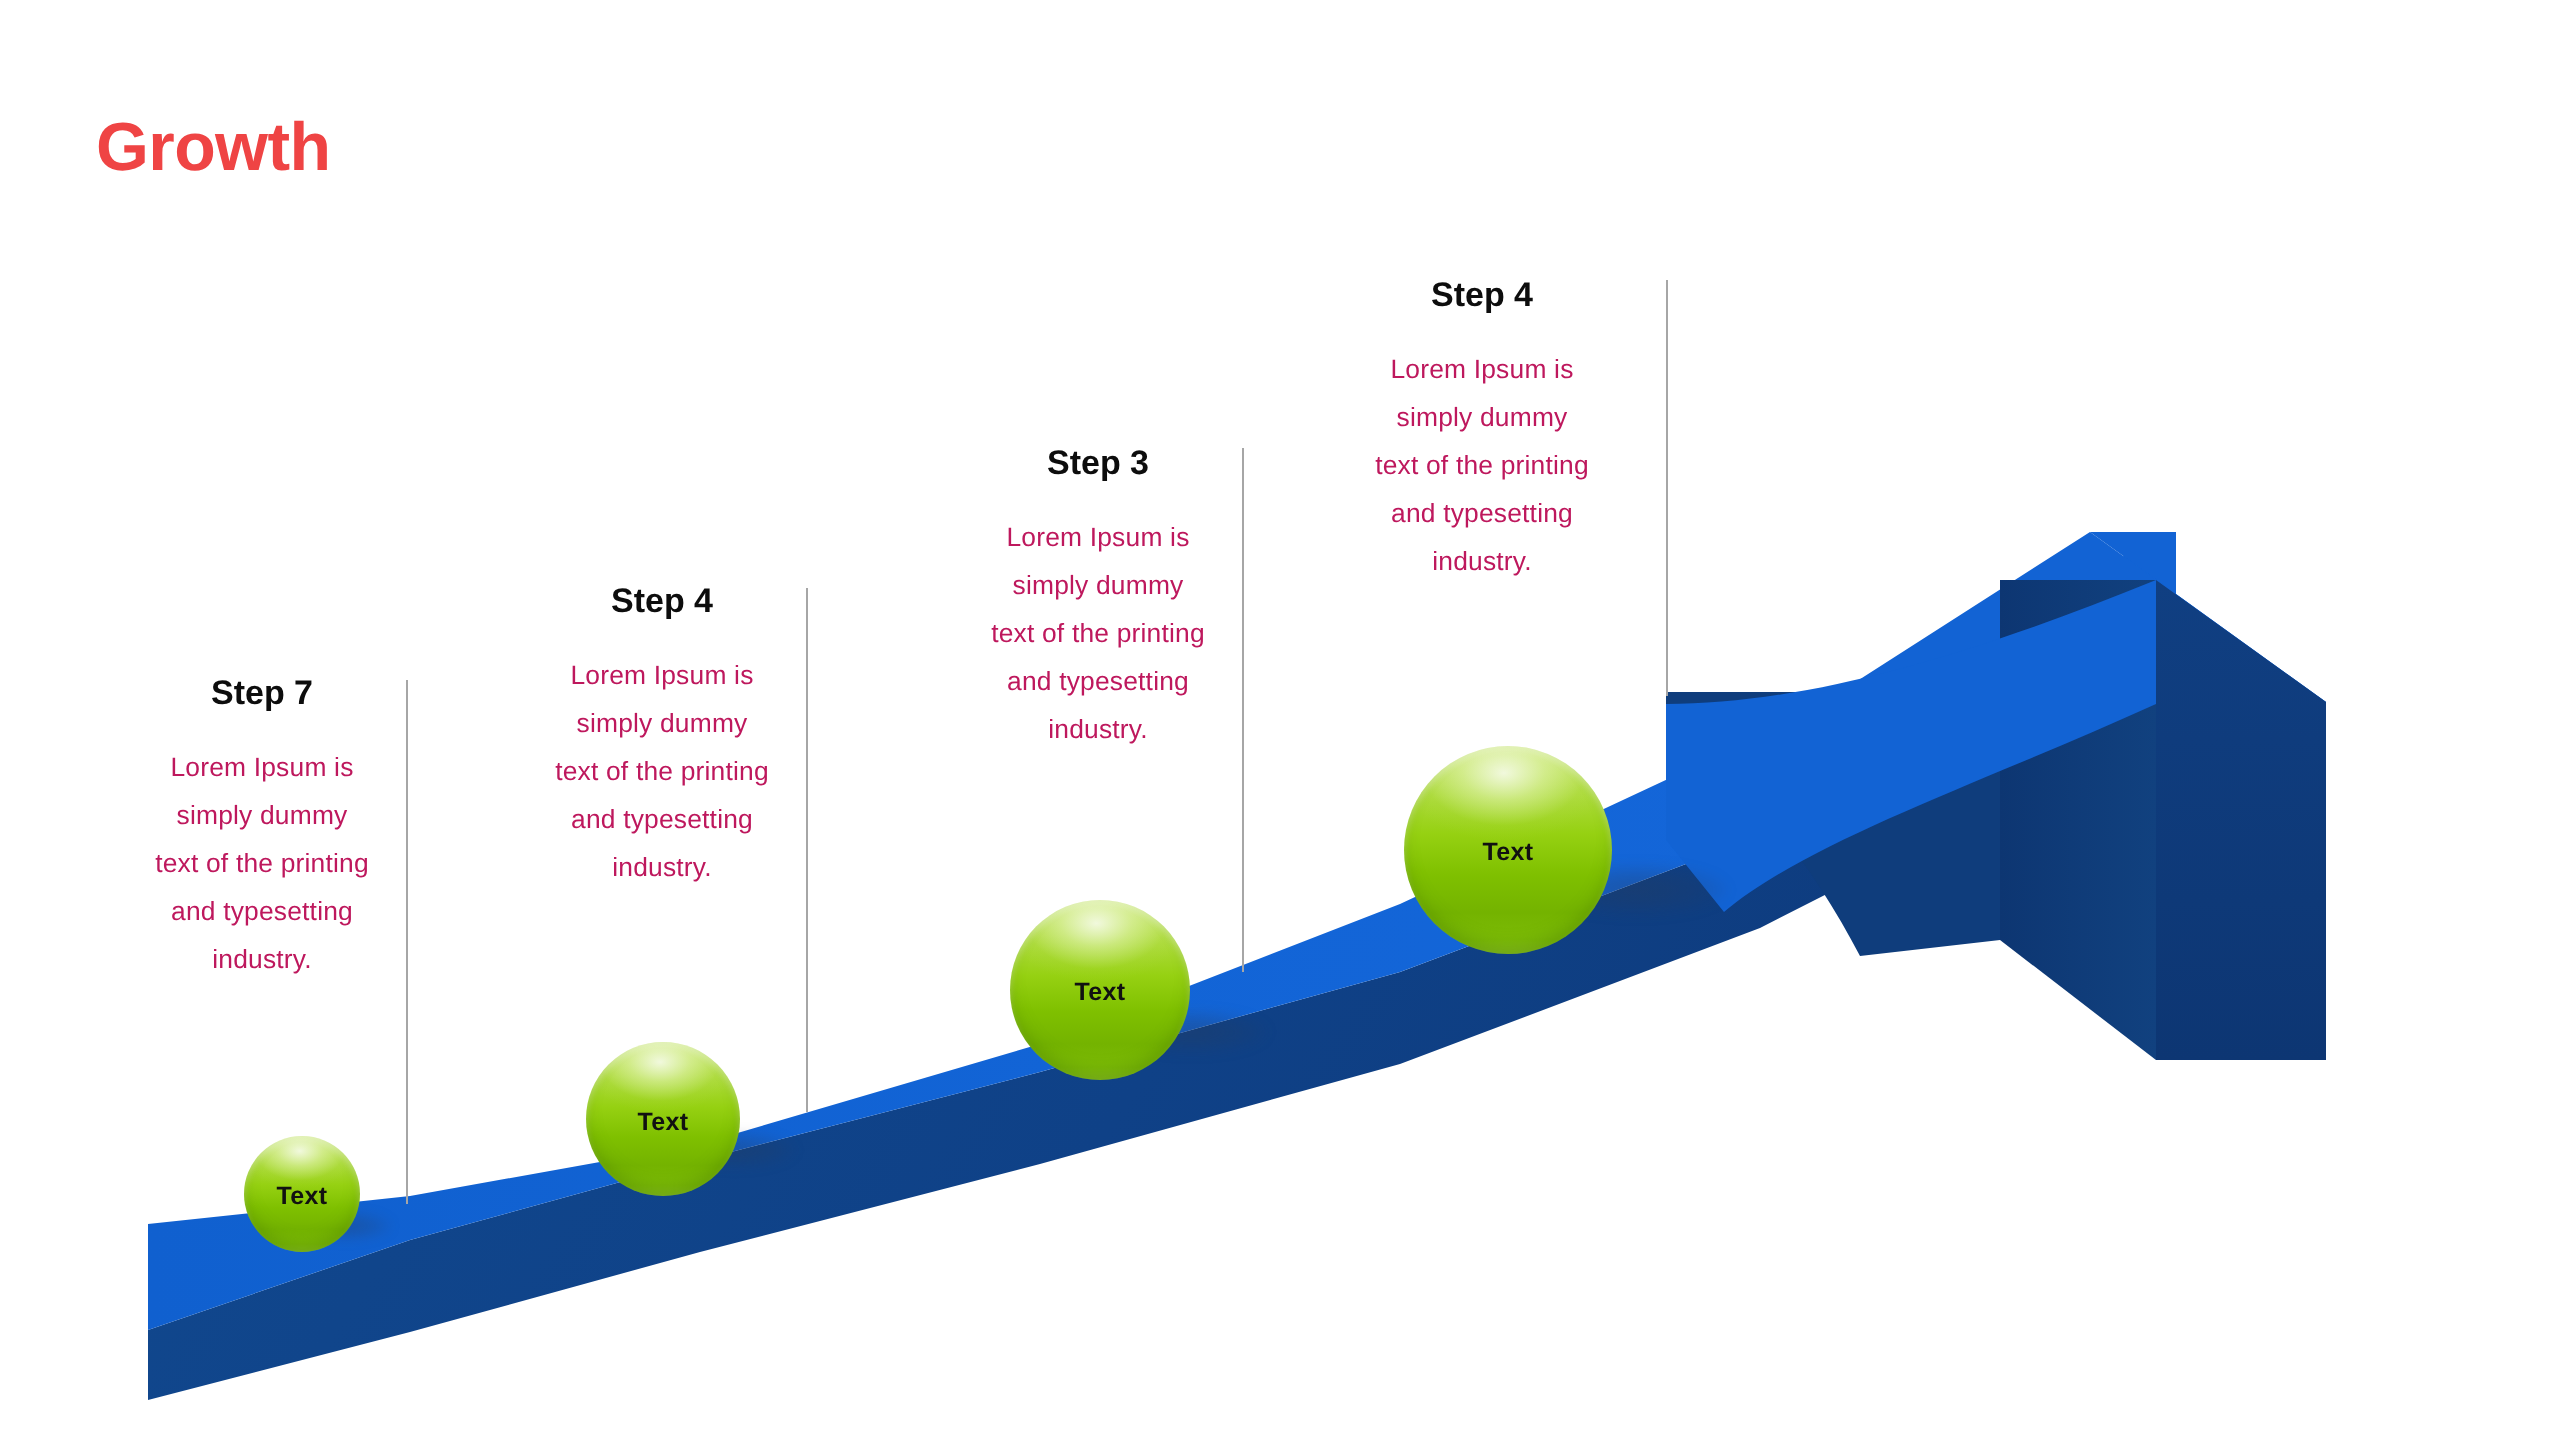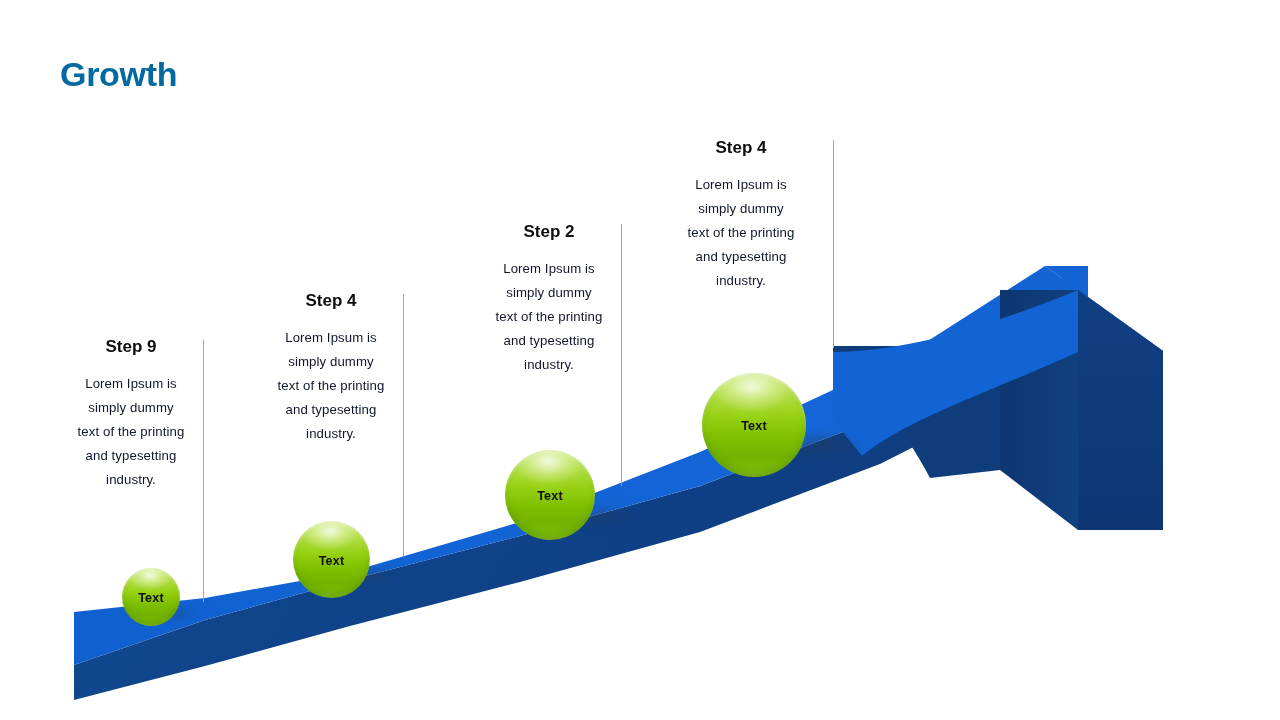--- a/index.html
+++ b/index.html
@@ -23,25 +23,24 @@
     overflow: hidden;
   }
 
   
   #slide-title {
     position: absolute;
     left: 48px;
     top: 52px;
     font-size: 34px;
     font-weight: bold;
-    color: #0369a1;
+    color: #ef4444;
     letter-spacing: -0.3px;
     line-height: 44px;
     white-space: nowrap;
-    margin-left: 12px;
   }
 
   
   #arrow-graphic {
     position: absolute;
     left: 0;
     top: 0;
     width: 1280px;
     height: 720px;
   }
@@ -55,21 +54,21 @@
     font-size: 17px;
     font-weight: bold;
     color: #0d0d0d;
     line-height: 22px;
     margin: 0 0 14px 0;
     white-space: nowrap;
   }
   .step-body {
     font-size: 13.2px;
     font-weight: normal;
-    color: #0f172a;
+    color: #be185d;
     line-height: 24px;
     margin: 0;
     letter-spacing: 0.1px;
   }
 
   
   .step-divider {
     position: absolute;
     width: 1px;
     background: #a6a6a6;
@@ -172,31 +171,31 @@
     <path d="M 833,352 C 900,352 980,330 1078,290 L 1078,352
              C 990,392 905,420 862,456 L 833,420 Z" fill="#1263d4"></path>
   </svg>
 
   <div class="step-divider" style="left:203px; top:340px; height:262px;"></div>
   <div class="step-divider" style="left:403px; top:294px; height:262px;"></div>
   <div class="step-divider" style="left:621px; top:224px; height:262px;"></div>
   <div class="step-divider" style="left:833px; top:140px; height:208px;"></div>
 
   <div class="step-block" style="left:76px; top:336px; width:110px;">
-    <div class="step-heading">Step 9</div>
+    <div class="step-heading">Step 7</div>
     <div class="step-body">Lorem Ipsum is simply dummy text of the printing and typesetting industry.</div>
   </div>
 
   <div class="step-block" style="left:276px; top:290px; width:110px;">
     <div class="step-heading">Step 4</div>
     <div class="step-body">Lorem Ipsum is simply dummy text of the printing and typesetting industry.</div>
   </div>
 
   <div class="step-block" style="left:494px; top:221px; width:110px;">
-    <div class="step-heading">Step 2</div>
+    <div class="step-heading">Step 3</div>
     <div class="step-body">Lorem Ipsum is simply dummy text of the printing and typesetting industry.</div>
   </div>
 
   <div class="step-block" style="left:686px; top:137px; width:110px;">
     <div class="step-heading">Step 4</div>
     <div class="step-body">Lorem Ipsum is simply dummy text of the printing and typesetting industry.</div>
   </div>
 
   <div class="sphere-shadow" style="left:150px; top:606px; width:46px; height:14px;"></div>
   <div class="sphere-shadow" style="left:336px; top:566px; width:62px; height:18px;"></div>

